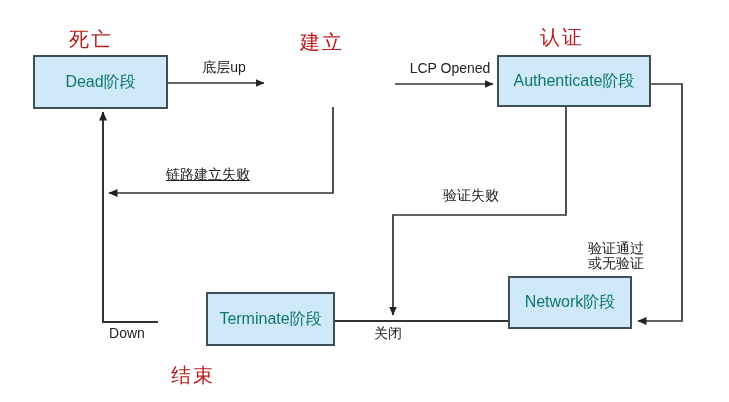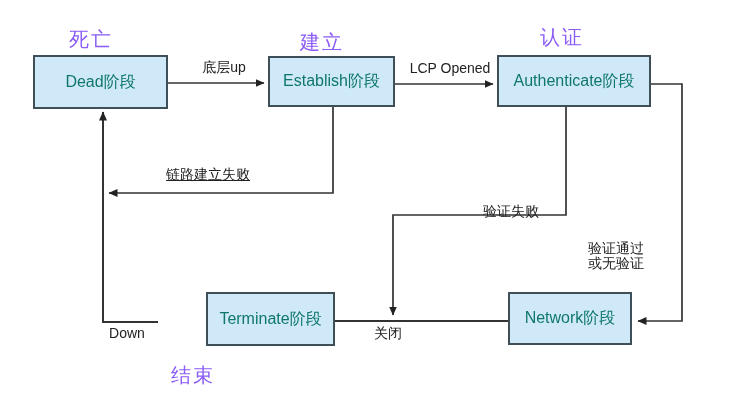--- a/index.html
+++ b/index.html
@@ -17,42 +17,42 @@
     background:#cfe9f8;
     border:2px solid #3f4f58;
     display:flex;align-items:center;justify-content:center;
     font-size:16px;color:#0f766e;
     white-space:nowrap;
   }
   .box-dead{left:33px;top:55px;width:135px;height:54px;}
   .box-establish{left:268px;top:56px;width:127px;height:51px;}
   .box-authenticate{left:497px;top:55px;width:154px;height:52px;}
   .box-terminate{left:158px;top:292px;width:129px;height:54px;margin-left:48px;}
-  .box-network{left:508px;top:292px;width:124px;height:53px;}
+  .box-network{left:508px;top:276px;width:124px;height:53px;}
   .stage-label{
     position:absolute;
     transform:translateX(-50%);
     font-family:"Liberation Serif",serif;
-    font-size:20px;color:#8b5cf6;
+    font-size:20px;color:#b91c1c;
     letter-spacing:2px;white-space:nowrap;
   }
   .lbl-death{left:91px;top:26px;}
   .lbl-establish{left:322px;top:29px;}
   .lbl-authenticate{left:562px;top:24px;text-align:right;}
   .lbl-end{left:193px;top:362px;}
   .t-label{
     position:absolute;
     transform:translateX(-50%);
     font-size:14px;color:#222;
     white-space:nowrap;line-height:15px;
   }
   .t-lowerup{left:224px;top:60px;}
   .t-lcp{left:450px;top:61px;}
   .t-linkfail{left:208px;top:167px;text-decoration:underline;}
-  .t-authfail{left:471px;top:204px;margin-left:40px;}
+  .t-authfail{left:471px;top:188px;}
   .t-authpass{left:616px;top:241px;text-align:center;}
   .t-close{left:388px;top:326px;}
   .t-down{left:127px;top:326px;}
 </style>
 </head>
 <body>
 
 <div id="stage-canvas">
 
   <svg id="wires" viewBox="0 0 729 402" xmlns="http://www.w3.org/2000/svg">
@@ -66,21 +66,20 @@
       <path d="M395,84 H493" marker-end="url(#arw)"></path>
       <path d="M333,107 V193 H109" marker-end="url(#arw)"></path>
       <path d="M566,107 V215 H393 V315" marker-end="url(#arw)"></path>
       <path d="M634,84 H682 V321 H638" marker-end="url(#arw)"></path>
       <path d="M508,321 H292" marker-end="url(#arw)" stroke-width="2.2"></path>
       <path d="M158,322 H103 V112" marker-end="url(#arw)" stroke-width="2"></path>
     </g>
   </svg>
 
   <div class="box box-dead">Dead阶段</div>
-  <div class="box box-establish">Establish阶段</div>
   <div class="box box-authenticate">Authenticate阶段</div>
   <div class="box box-terminate">Terminate阶段</div>
   <div class="box box-network">Network阶段</div>
 
   <div class="stage-label lbl-death">死亡</div>
   <div class="stage-label lbl-establish">建立</div>
   <div class="stage-label lbl-authenticate">认证</div>
   <div class="stage-label lbl-end">结束</div>
 
   <div class="t-label t-lowerup">底层up</div>

